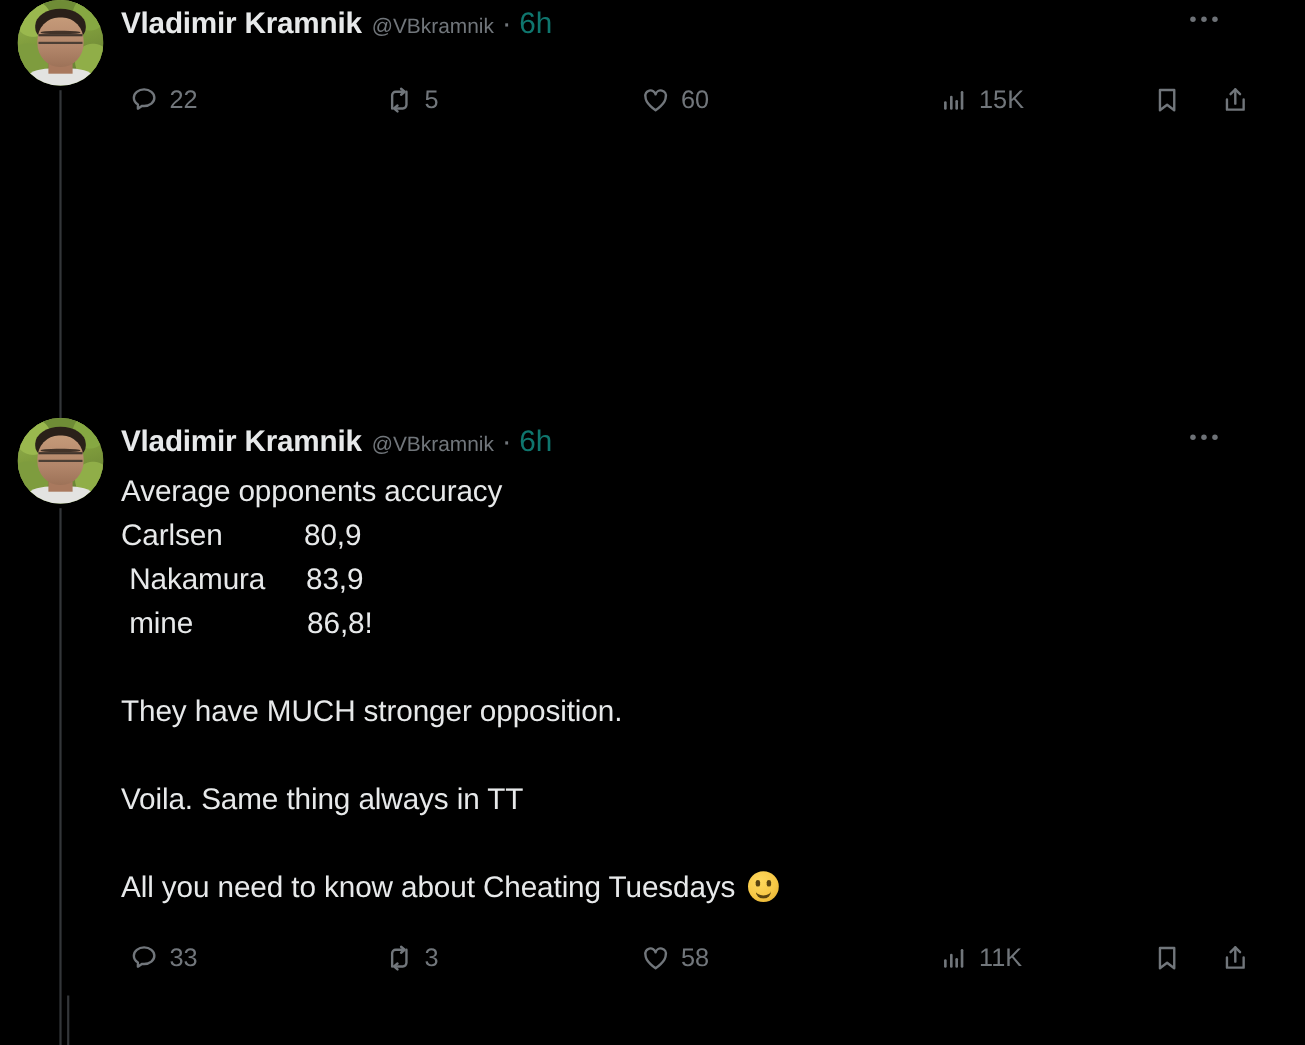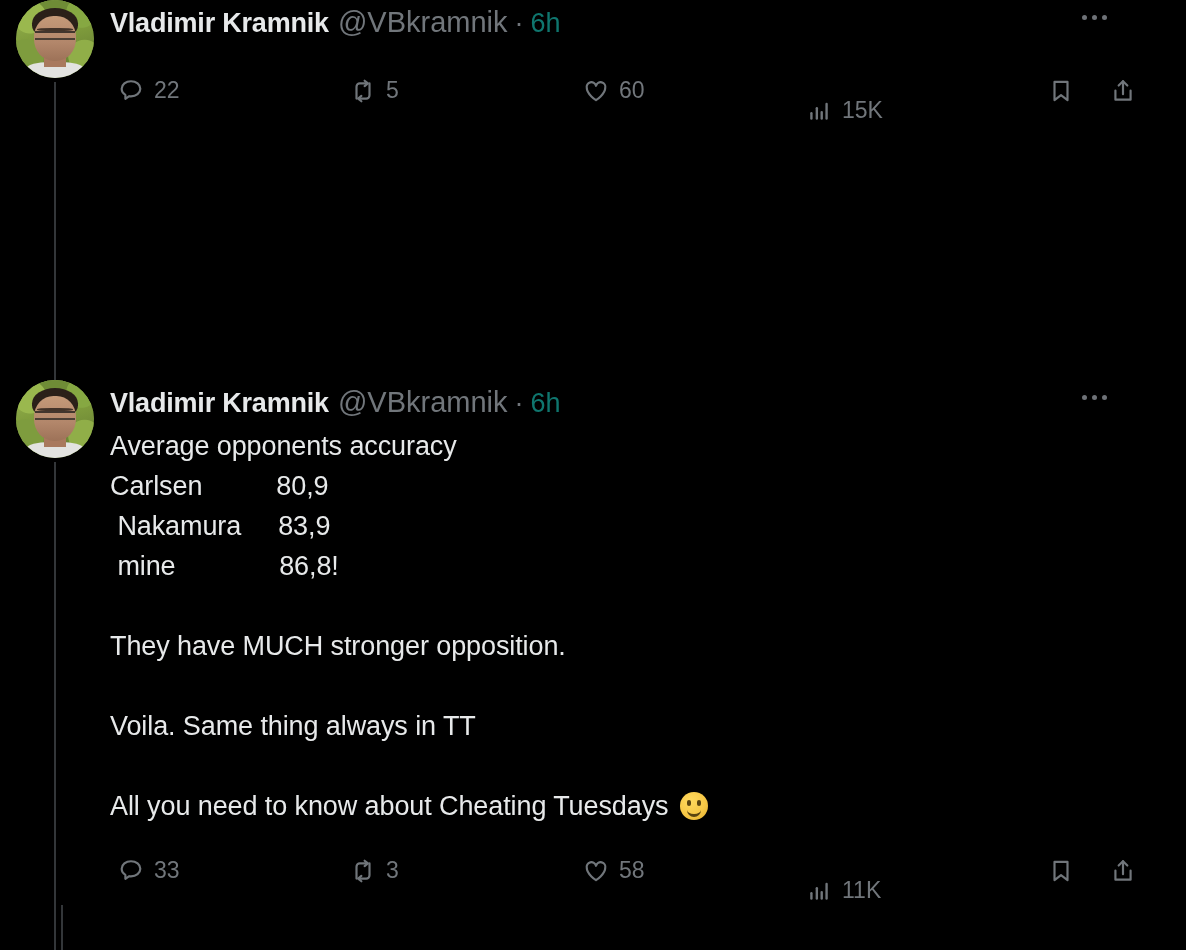--- a/index.html
+++ b/index.html
@@ -133,21 +133,21 @@
   }
   .hdr-name {
     color: #e7e9ea;
     font-size: 27px;
     font-weight: 700;
     letter-spacing: -0.2px;
     white-space: nowrap;
   }
   .hdr-handle {
     color: #71767b;
-    font-size: 29px;
+    font-size: 19px;
     font-weight: 400;
     margin-left: 9px;
     white-space: nowrap;
   }
   .hdr-sep {
     color: #71767b;
     font-size: 27px;
     margin: 0 7px;
   }
   .hdr-time {
@@ -230,21 +230,21 @@
     height: 40px;
     color: #71767b;
     font-size: 23px;
   }
   .act svg { display: block; }
   .act .cnt { color: #71767b; font-size: 23px; letter-spacing: 0; }
 
   .a-reply   { left: 8px; }
   .a-repost  { left: 240px; }
   .a-like    { left: 473px; }
-  .a-views   { left: 696px; margin-top: 20px; }
+  .a-views   { left: 744px; }
   .a-bookmark{ left: 938px; }
   .a-share   { left: 1000px; }
 </style>
 </head>
 <body>
 
 <div id="app">
 
   <div class="post" style="height:380px;">
     <div class="gutter">

